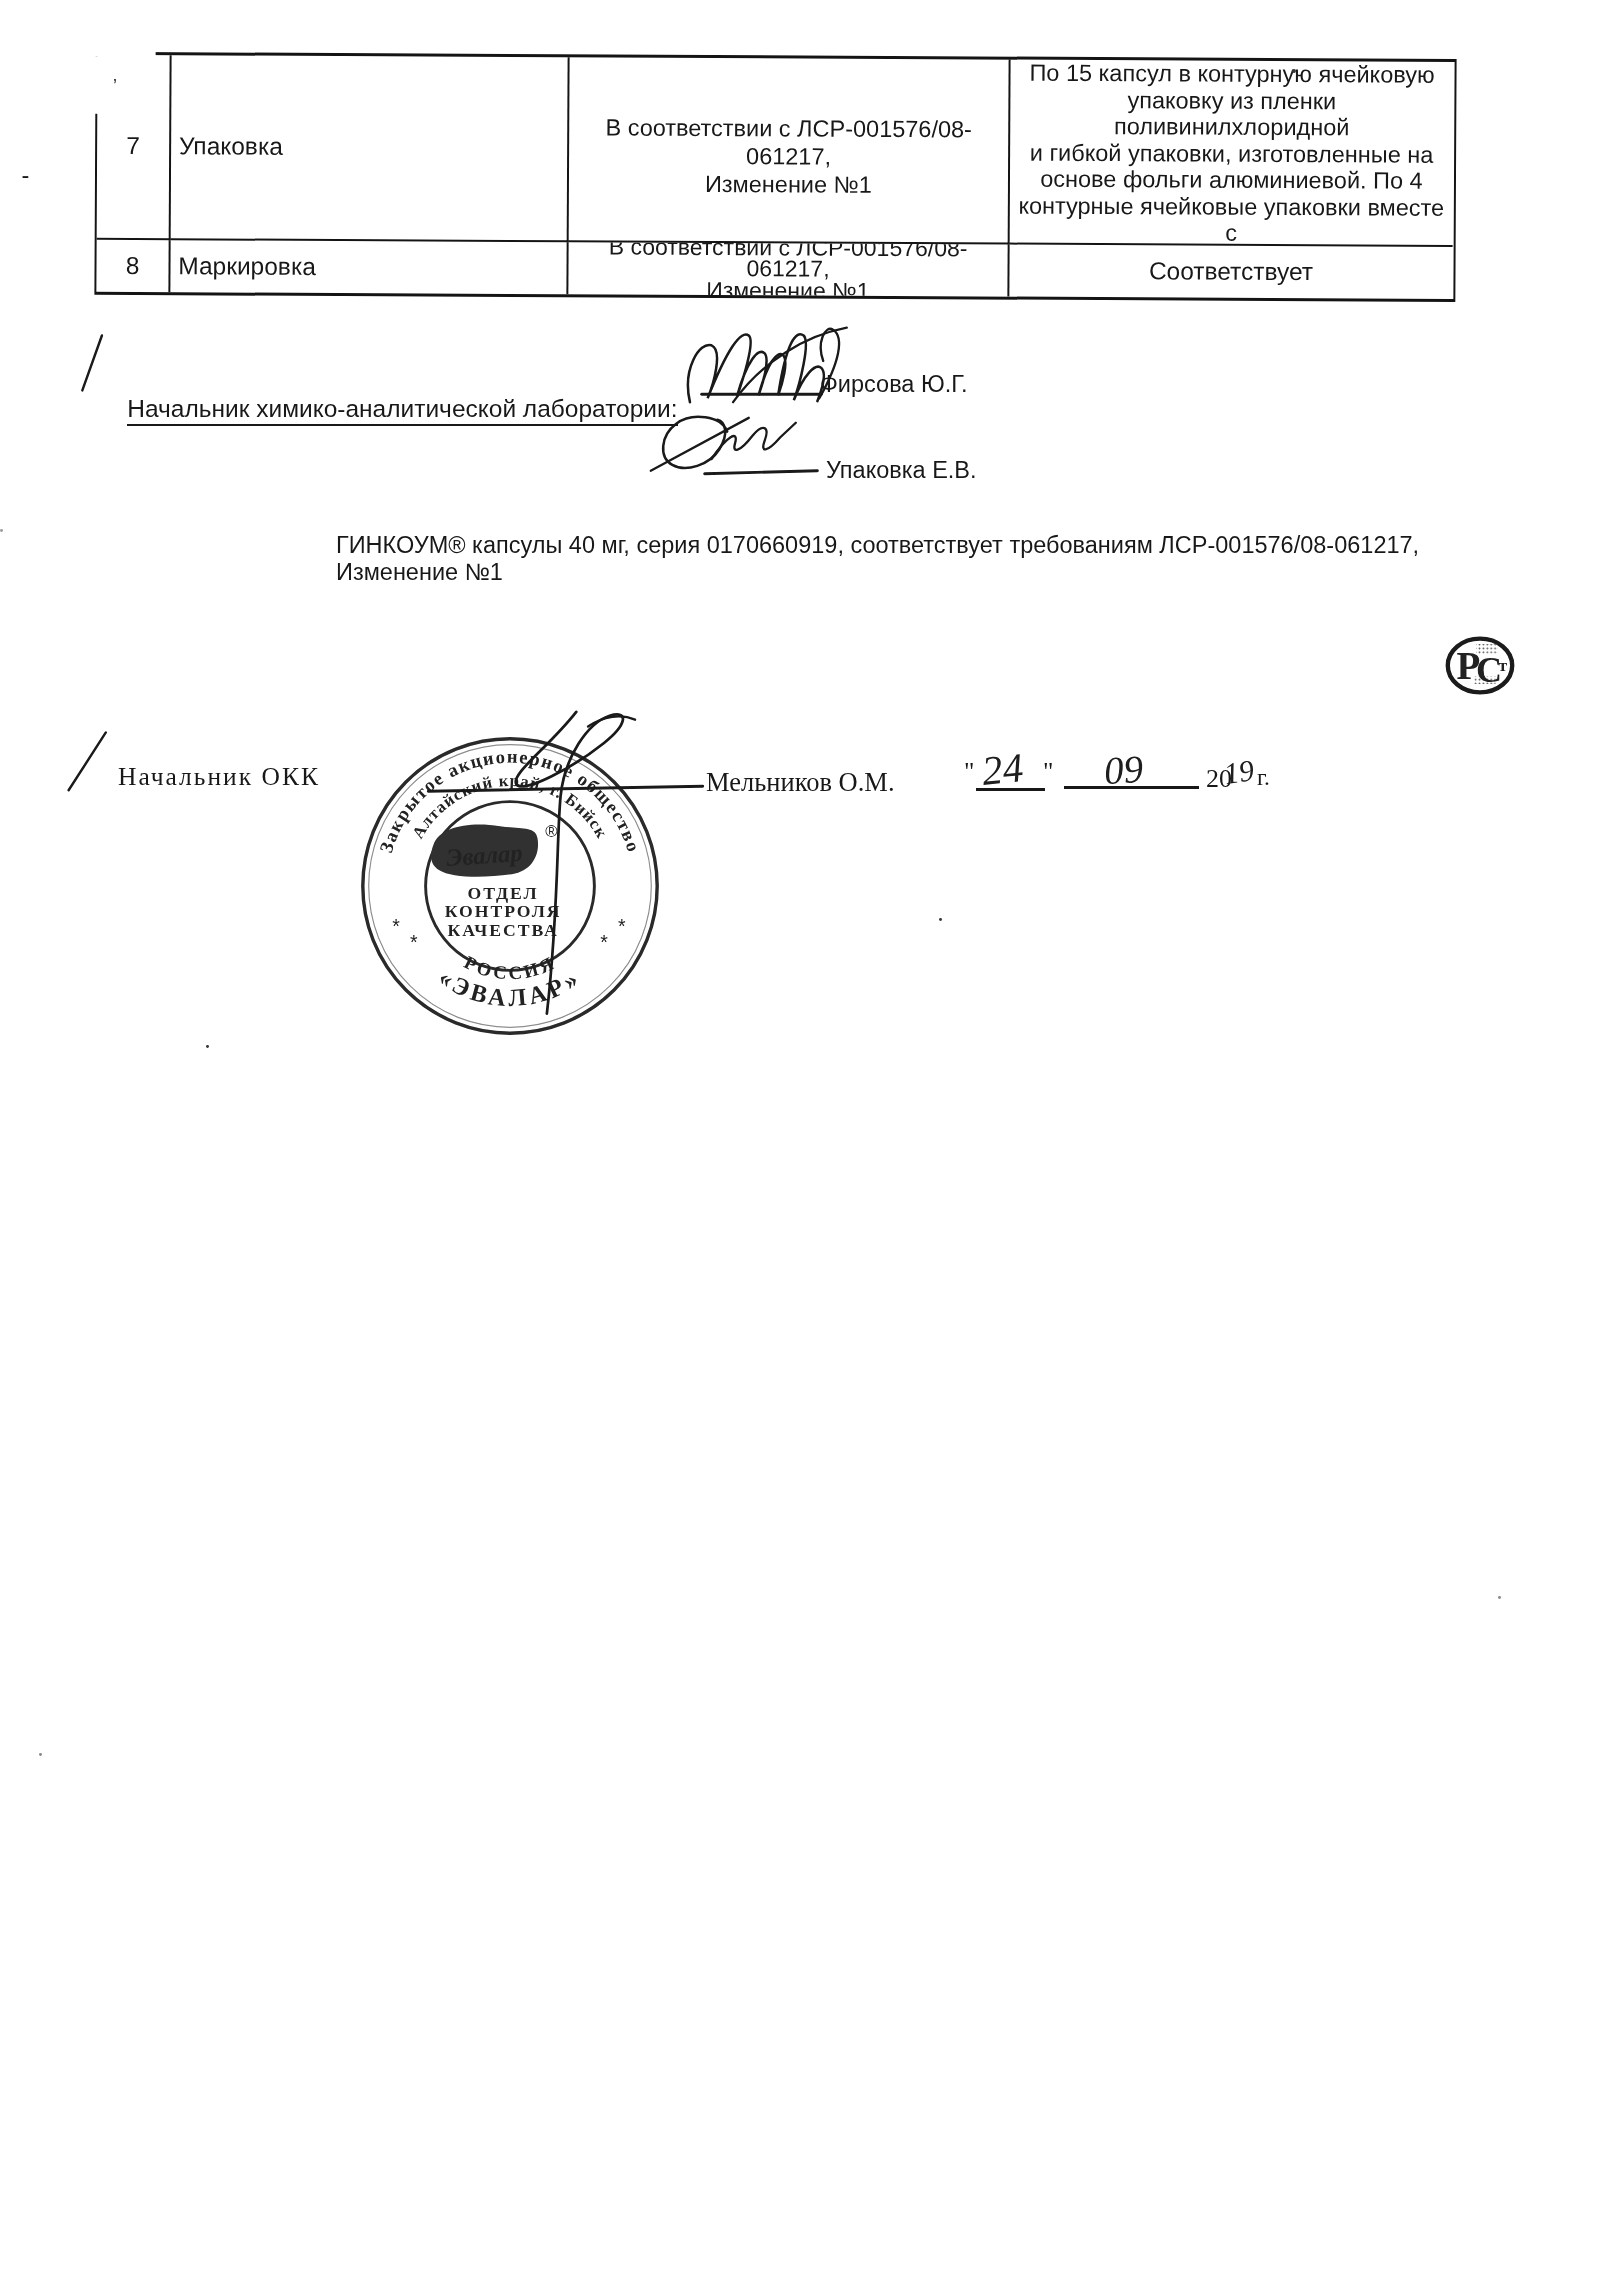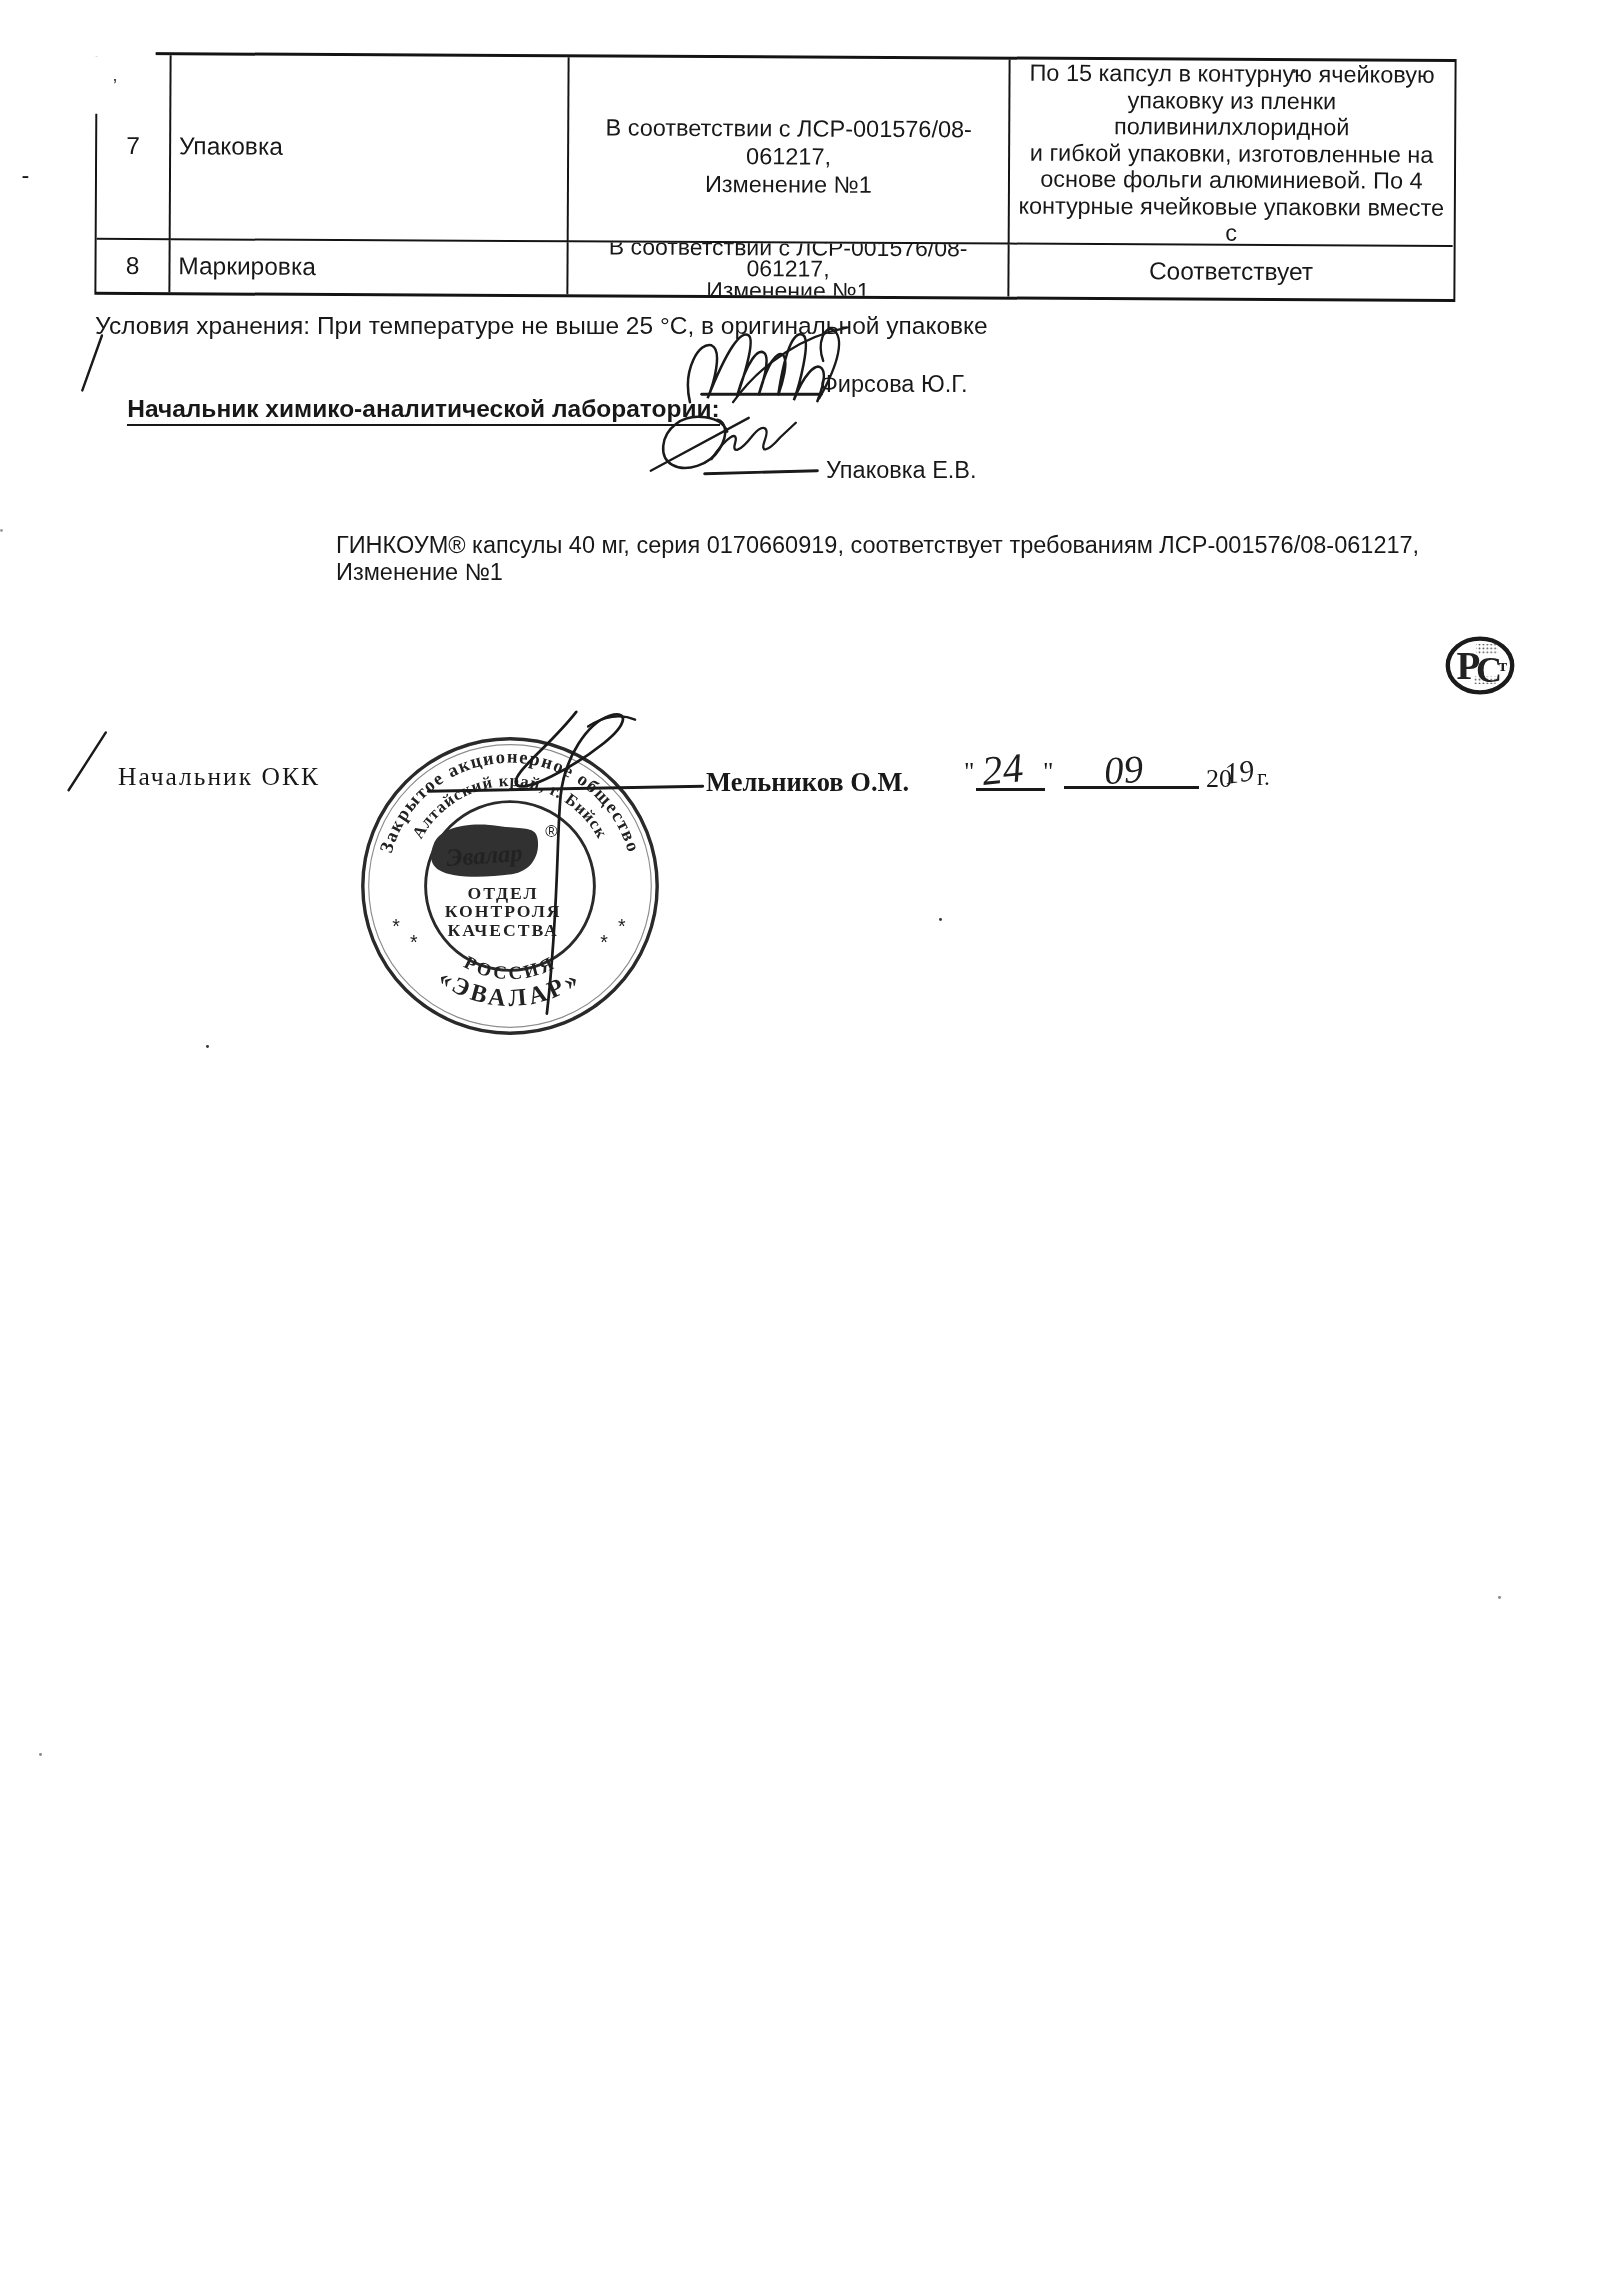--- a/index.html
+++ b/index.html
@@ -30,21 +30,21 @@
   .cell.std.r7{padding-top:13.7px;line-height:28px;}
   .cell.std.r8{line-height:21.6px;font-size:23px;justify-content:center;}
   .cell.res{text-align:center;white-space:pre-line;}
   .cell.res.r7{line-height:26.5px;}
   .cell.res.r8{display:flex;align-items:center;justify-content:center;font-size:24.5px;}
   .patch{position:absolute;background:#fff;}
 
   
   .line{position:absolute;white-space:pre;}
   .u{border-bottom:2.5px solid #1c1c1c;padding-bottom:2px;}
-  .bold{font-weight:bold;}
+  .bold{font-weight:normal;}
   .pre{white-space:pre-line;}
   .hand{font-family:"Liberation Serif",serif;font-style:italic;color:#222;}
   .uline{position:absolute;background:#1c1c1c;height:2.5px;}
   .speck{position:absolute;background:#3a3a3a;border-radius:50%;}
 
   svg text{fill:#262626;}
   .overlay{position:absolute;left:0;top:0;pointer-events:none;}
 </style>
 </head>
 <body>
@@ -67,21 +67,20 @@
     <div class="cell num r8">8</div>
     <div class="cell name r8">Маркировка</div>
     <div class="cell std r8">В соответствии с ЛСР-001576/08-061217,
 Изменение №1</div>
     <div class="cell res r8 last">Соответствует</div>
 
     <div class="patch" style="left:-4.9px;top:-5.9px;width:63px;height:7.8px;"></div>
     <div class="patch" style="left:-4.9px;top:2px;width:6.9px;height:57px;"></div>
   </div>
 
-  <div class="line sans" style="left:95px;top:312px;font-size:24.5px;">Условия хранения: При температуре не выше 25 °С, в оригинальной упаковке</div>
 
   <div class="line sans bold" style="left:100px;top:367px;font-size:24.5px;">
     <span class="u">Начальник химико-аналитической лаборатории:</span>
   </div>
   <div class="line sans" style="left:820px;top:371px;font-size:23.5px;">Фирсова Ю.Г.</div>
 
   <div class="line sans" style="left:826px;top:457px;font-size:23.5px;">Упаковка Е.В.</div>
 
   <div class="line sans pre" style="left:336px;top:532px;font-size:23.5px;line-height:26.5px;width:1117px;">ГИНКОУМ® капсулы 40 мг, серия 0170660919, соответствует требованиям  ЛСР-001576/08-061217,
 Изменение №1</div>

